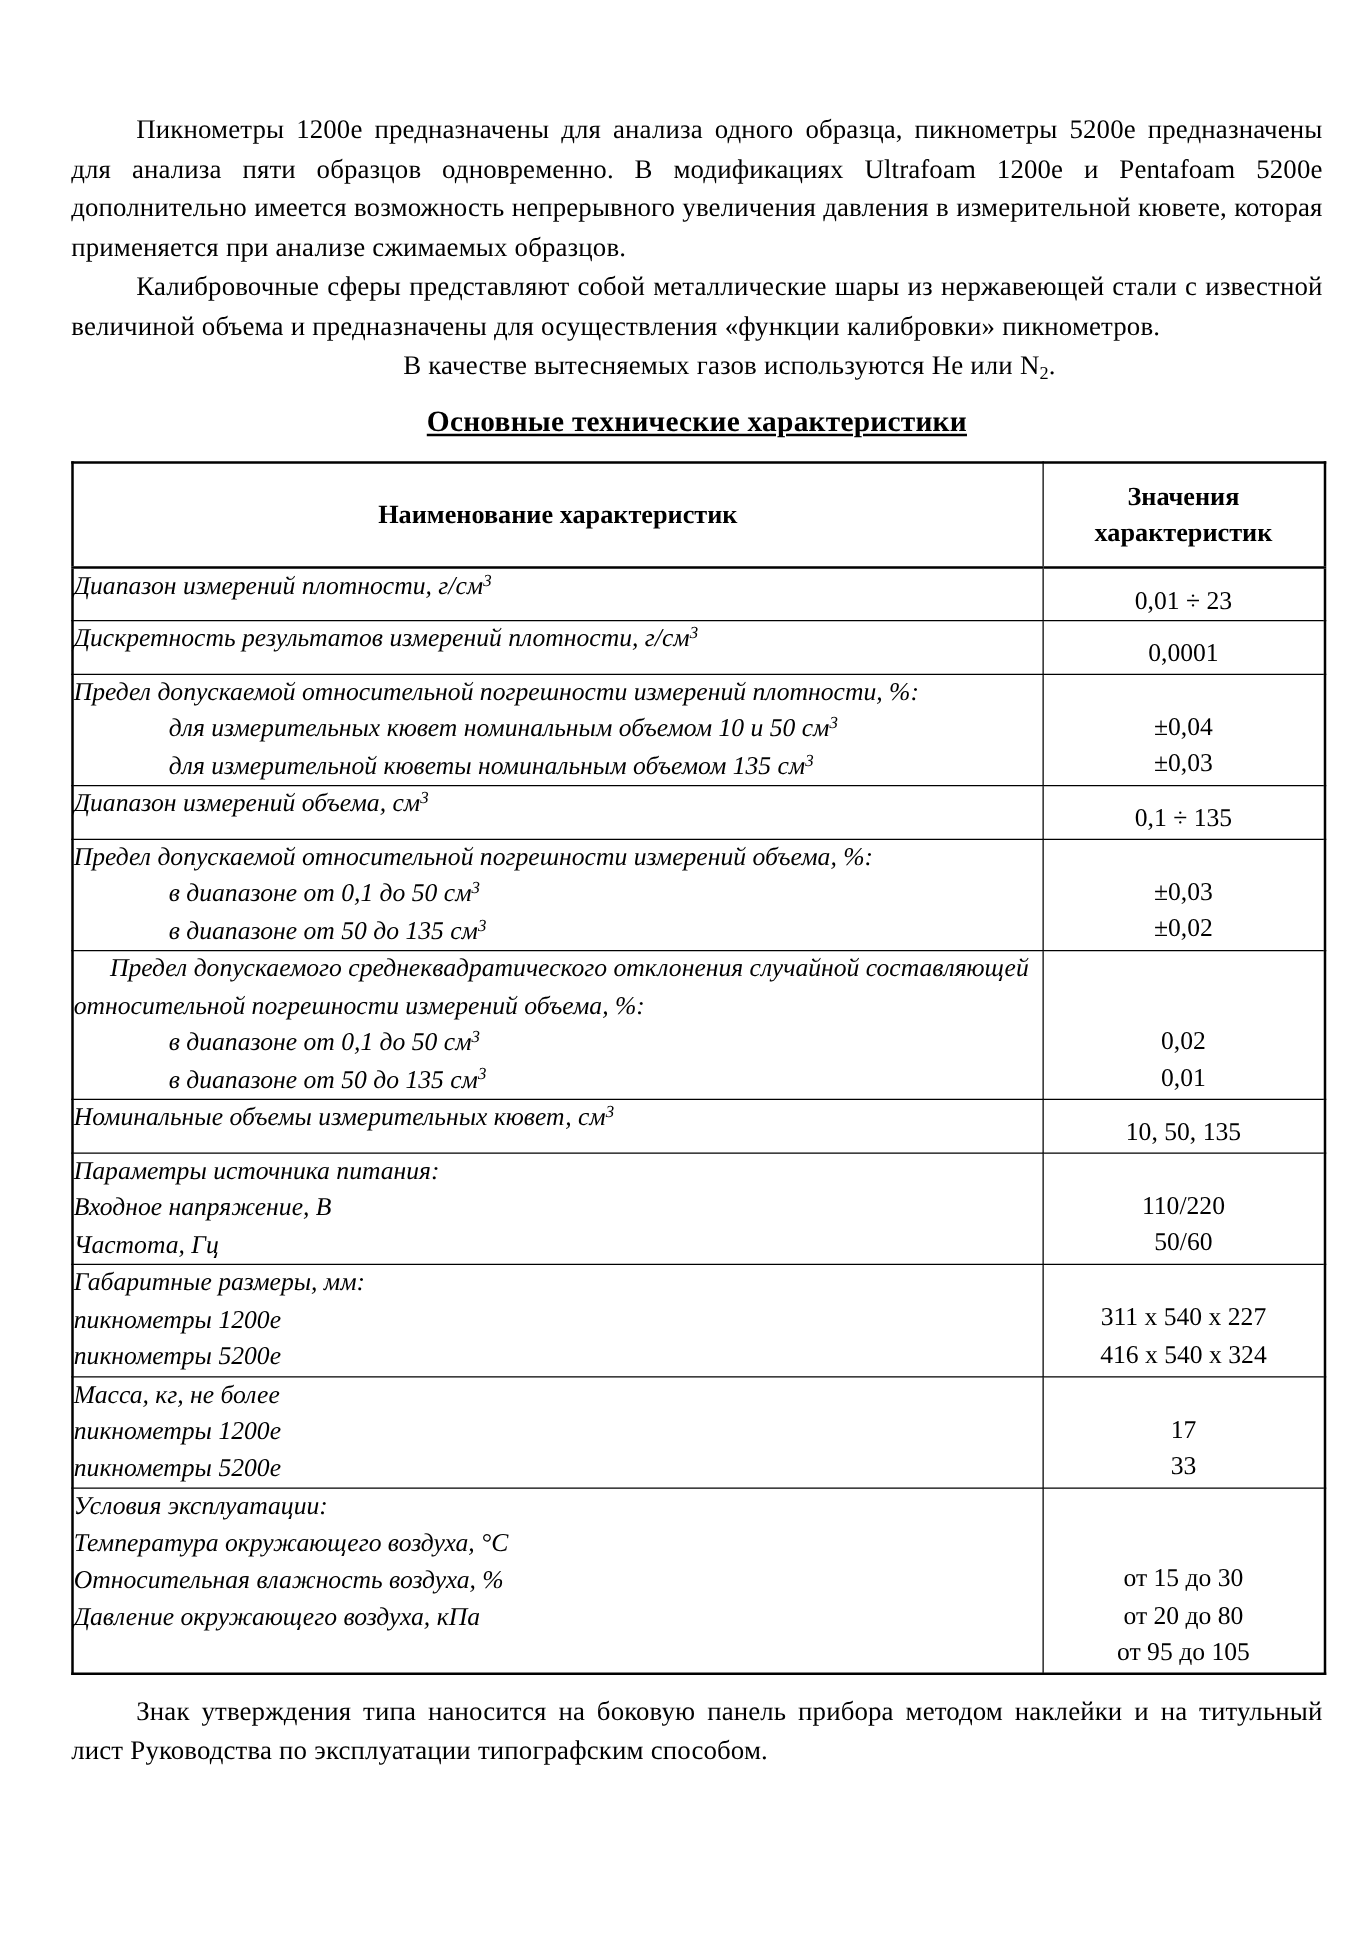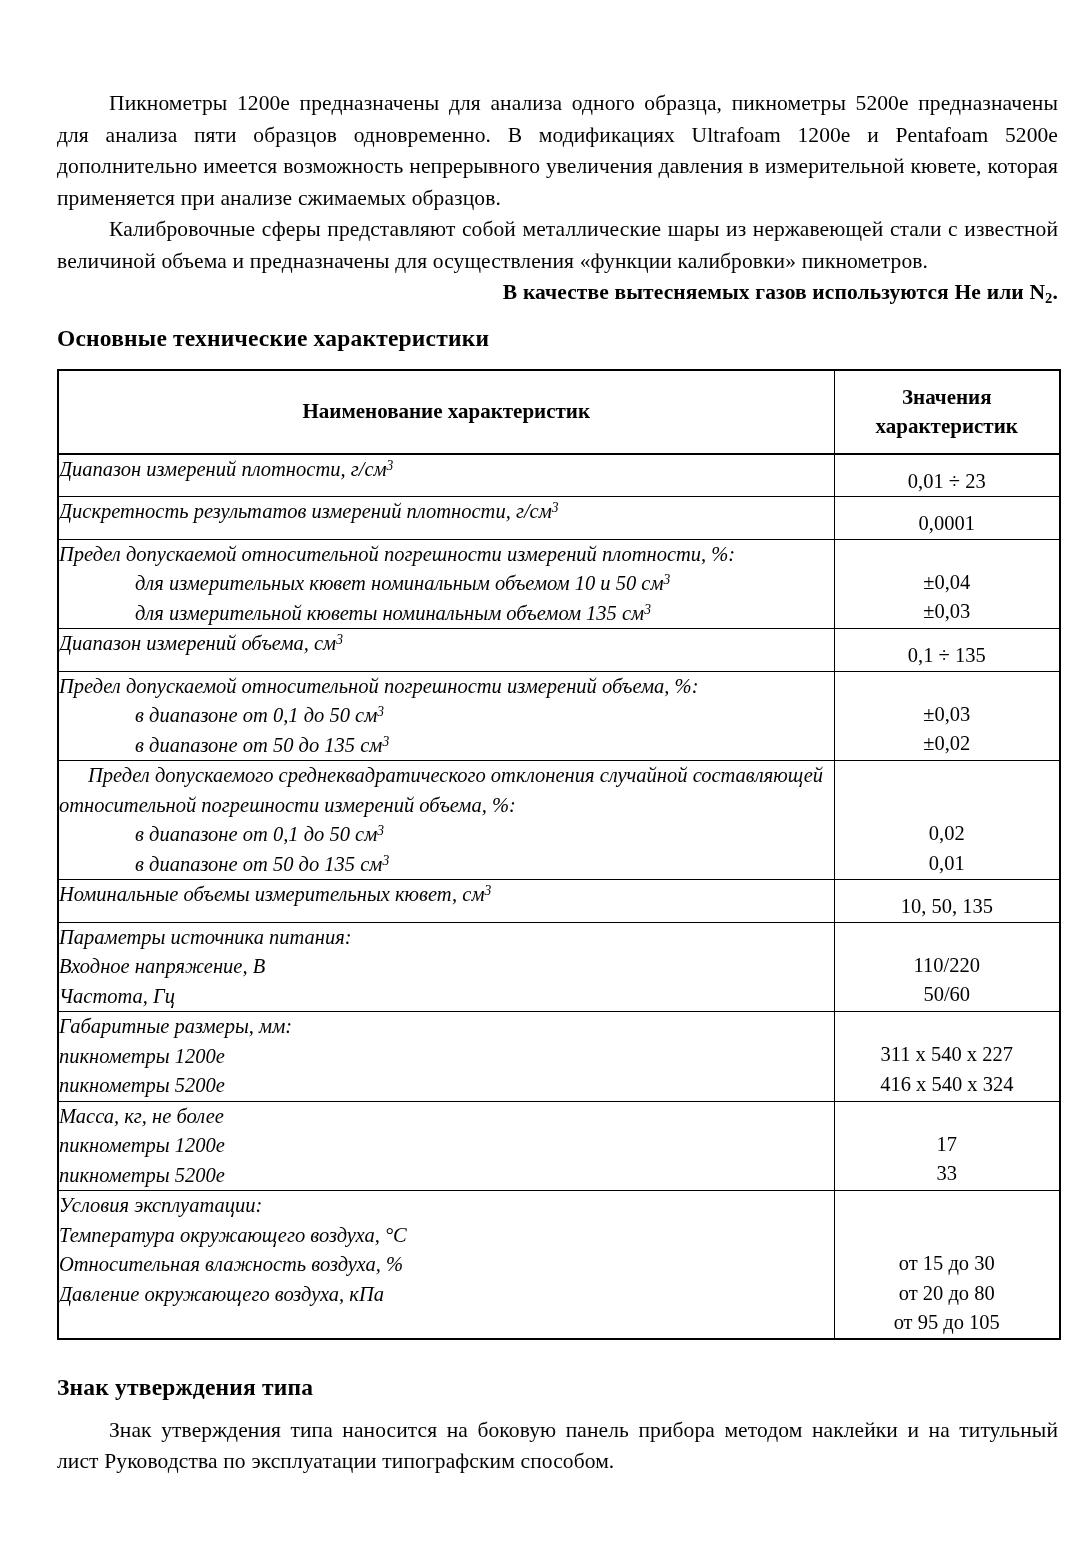--- a/index.html
+++ b/index.html
@@ -27,31 +27,32 @@
   p.body-par {
     margin: 0 0 0 0;
     font-size: 21.5px;
     line-height: 31.5px;
     text-align: justify;
     text-indent: 52px;
     letter-spacing: 0.1px;
     word-spacing: 0.2px;
     width: 1001px;
   }
-  p.body-par.tight { text-align: right; font-weight: bold; }
+  p.body-par.tight { text-align: center; }
   sub { font-size: 0.68em; vertical-align: -0.28em; line-height: 0; }
   sup { font-size: 0.66em; vertical-align: 0.48em; line-height: 0; }
 
   h2.section-title {
     margin: 16px 0 0 0;
     font-size: 23.5px;
     font-weight: bold;
-    text-align: left;
+    text-align: center;
     width: 1001px;
     letter-spacing: 0.2px;
+    text-decoration: underline;
   }
   h2.section-title.bottom-title {
     margin-top: 34px;
   }
 
   table.spec {
     margin-top: 17px;
     border-collapse: collapse;
     width: 1002px;
     table-layout: fixed;
@@ -232,17 +233,16 @@
         <td class="value">
           <span class="val-pushdown2"></span>
           <span>от 15 до 30</span><br>
           <span>от 20 до 80</span><br>
           <span>от 95 до 105</span>
         </td>
       </tr>
     </tbody>
   </table>
 
-  <h2 class="section-title bottom-title">Знак утверждения типа</h2>
 
   <p class="body-par" style="margin-top:14px;">Знак утверждения типа наносится на боковую панель прибора методом наклейки и на титульный лист Руководства по эксплуатации типографским способом.</p>
 
 </div>
 
 </body></html>

